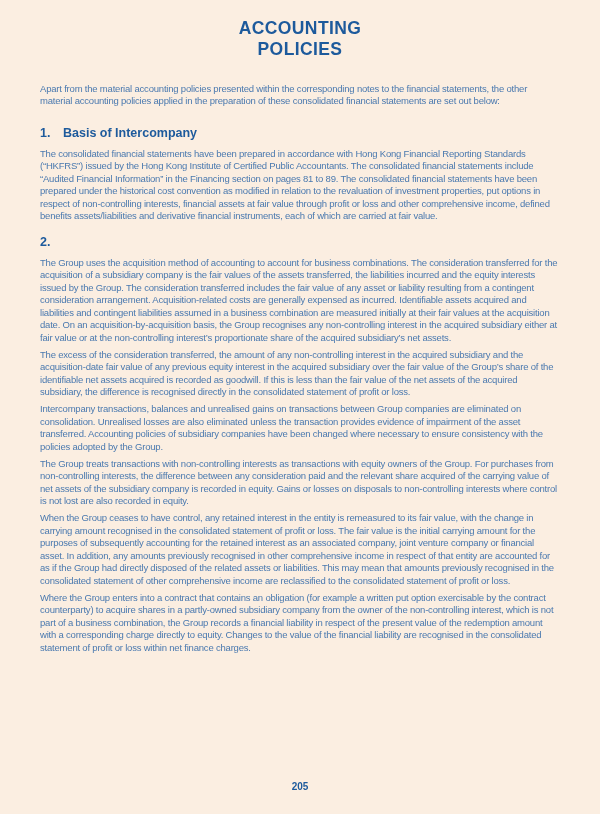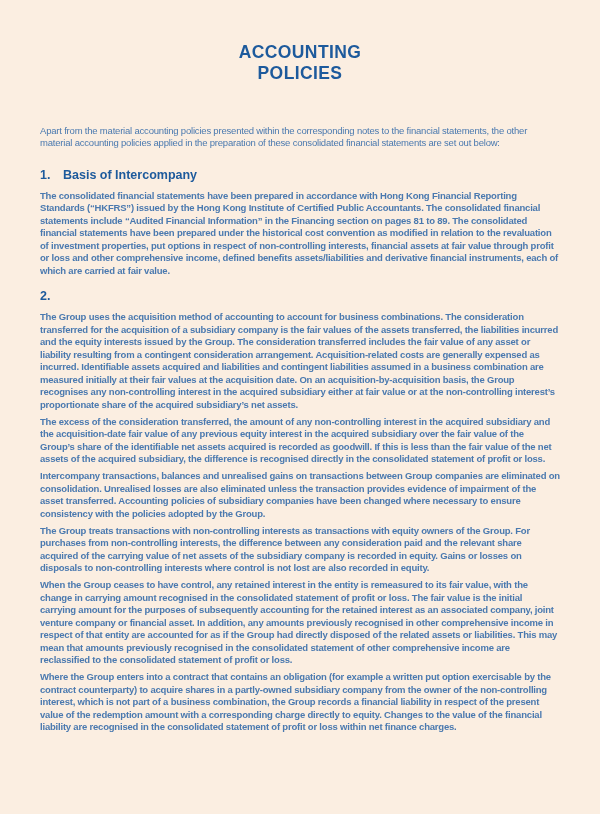--- a/index.html
+++ b/index.html
@@ -3,43 +3,43 @@
 <meta charset="utf-8">
 <style>
   html, body { margin: 0; padding: 0; }
   body { width: 600px; }
   .page {
     width: 600px;
     height: 814px;
     background: #fbeee1;
     position: relative;
     box-sizing: border-box;
-    padding: 42px 40px 0 40px;
+    padding: 18px 40px 0 40px;
     font-family: "Liberation Sans", sans-serif;
     overflow: hidden;
   }
   .title {
     margin: 0;
     text-align: center;
     color: #1d5a9c;
     font-size: 17.5px;
     line-height: 1.22;
     font-weight: 700;
     letter-spacing: 0.4px;
   }
   .intro {
-    margin: 40px 0 0 0;
+    margin: 22px 0 0 0;
   }
   .intro, .body {
     color: #4a79af;
     font-size: 9.5px;
     line-height: 12.5px;
     letter-spacing: -0.2px;
   }
-  .body { margin: 0 0 4.5px 0; font-weight: bold; }
+  .body { margin: 0 0 4.5px 0; }
   .sec-heading {
     display: flex;
     margin: 12px 0 7px 0;
     color: #1d5a9c;
     font-size: 12.5px;
     line-height: 1.2;
     font-weight: 700;
   }
   .sec-heading.first { margin-top: 18px; }
   .sec-num { width: 23px; flex: none; }
@@ -79,14 +79,15 @@
       <span class="sec-num">2.</span>
     </h2>
     <p class="body">The Group uses the acquisition method of accounting to account for business combinations. The consideration transferred for the acquisition of a subsidiary company is the fair values of the assets transferred, the liabilities incurred and the equity interests issued by the Group. The consideration transferred includes the fair value of any asset or liability resulting from a contingent consideration arrangement. Acquisition-related costs are generally expensed as incurred. Identifiable assets acquired and liabilities and contingent liabilities assumed in a business combination are measured initially at their fair values at the acquisition date. On an acquisition-by-acquisition basis, the Group recognises any non-controlling interest in the acquired subsidiary either at fair value or at the non-controlling interest’s proportionate share of the acquired subsidiary’s net assets.</p>
     <p class="body">The excess of the consideration transferred, the amount of any non-controlling interest in the acquired subsidiary and the acquisition-date fair value of any previous equity interest in the acquired subsidiary over the fair value of the Group’s share of the identifiable net assets acquired is recorded as goodwill. If this is less than the fair value of the net assets of the acquired subsidiary, the difference is recognised directly in the consolidated statement of profit or loss.</p>
     <p class="body">Intercompany transactions, balances and unrealised gains on transactions between Group companies are eliminated on consolidation. Unrealised losses are also eliminated unless the transaction provides evidence of impairment of the asset transferred. Accounting policies of subsidiary companies have been changed where necessary to ensure consistency with the policies adopted by the Group.</p>
     <p class="body">The Group treats transactions with non-controlling interests as transactions with equity owners of the Group. For purchases from non-controlling interests, the difference between any consideration paid and the relevant share acquired of the carrying value of net assets of the subsidiary company is recorded in equity. Gains or losses on disposals to non-controlling interests where control is not lost are also recorded in equity.</p>
     <p class="body">When the Group ceases to have control, any retained interest in the entity is remeasured to its fair value, with the change in carrying amount recognised in the consolidated statement of profit or loss. The fair value is the initial carrying amount for the purposes of subsequently accounting for the retained interest as an associated company, joint venture company or financial asset. In addition, any amounts previously recognised in other comprehensive income in respect of that entity are accounted for as if the Group had directly disposed of the related assets or liabilities. This may mean that amounts previously recognised in the consolidated statement of other comprehensive income are reclassified to the consolidated statement of profit or loss.</p>
     <p class="body">Where the Group enters into a contract that contains an obligation (for example a written put option exercisable by the contract counterparty) to acquire shares in a partly-owned subsidiary company from the owner of the non-controlling interest, which is not part of a business combination, the Group records a financial liability in respect of the present value of the redemption amount with a corresponding charge directly to equity. Changes to the value of the financial liability are recognised in the consolidated statement of profit or loss within net finance charges.</p>
   </section>
 
+  <div class="footer">205</div>
 
 </div>
 
 </body></html>

